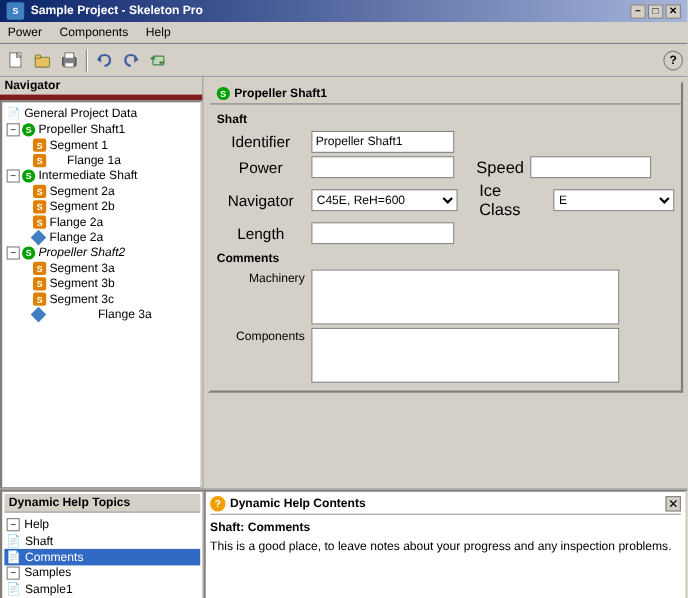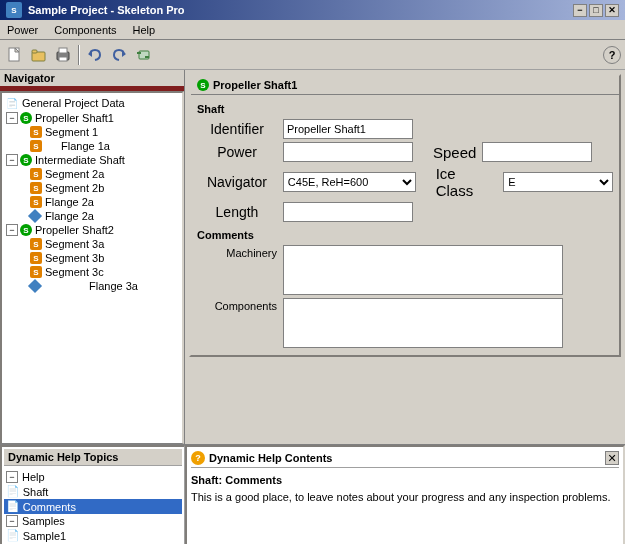--- a/index.html
+++ b/index.html
@@ -493,21 +493,21 @@
           <span style="margin-left:3px;">Flange 2a</span>
         </div>
         <div class="tree-item indent-2">
           <div class="blue-diamond"></div>
           <span style="margin-left:5px;">Flange 2a</span>
         </div>
 
         <div class="tree-item">
           <span class="expander">−</span>
           <div class="green-circle">S</div>
-          <span style="margin-left:3px;">Propeller Shaft2</span>
+          <span style="margin-left:3px;font-style:italic;">Propeller Shaft2</span>
         </div>
         <div class="tree-item indent-2">
           <div class="orange-s">S</div>
           <span style="margin-left:3px;">Segment 3a</span>
         </div>
         <div class="tree-item indent-2">
           <div class="orange-s">S</div>
           <span style="margin-left:3px;">Segment 3b</span>
         </div>
         <div class="tree-item indent-2">

